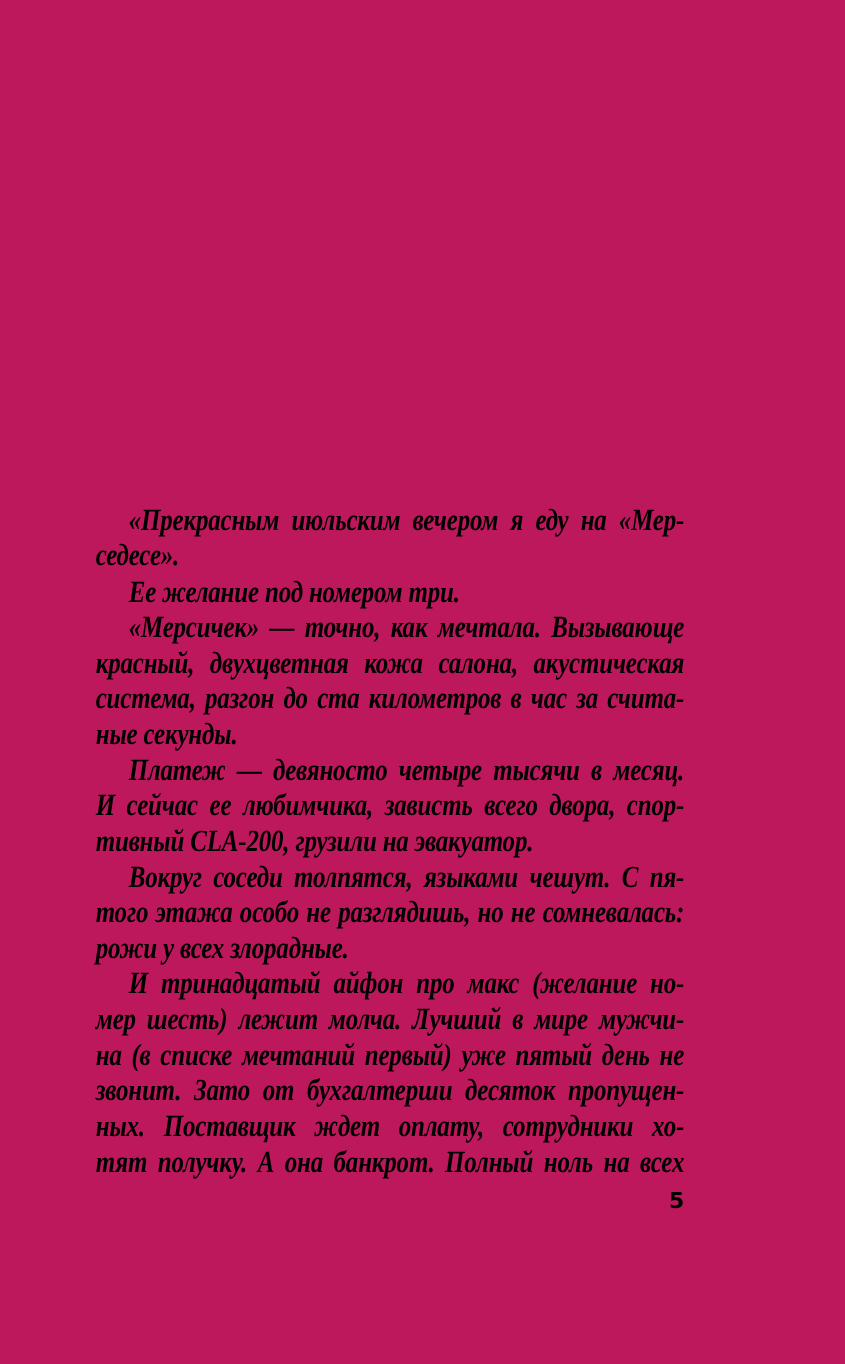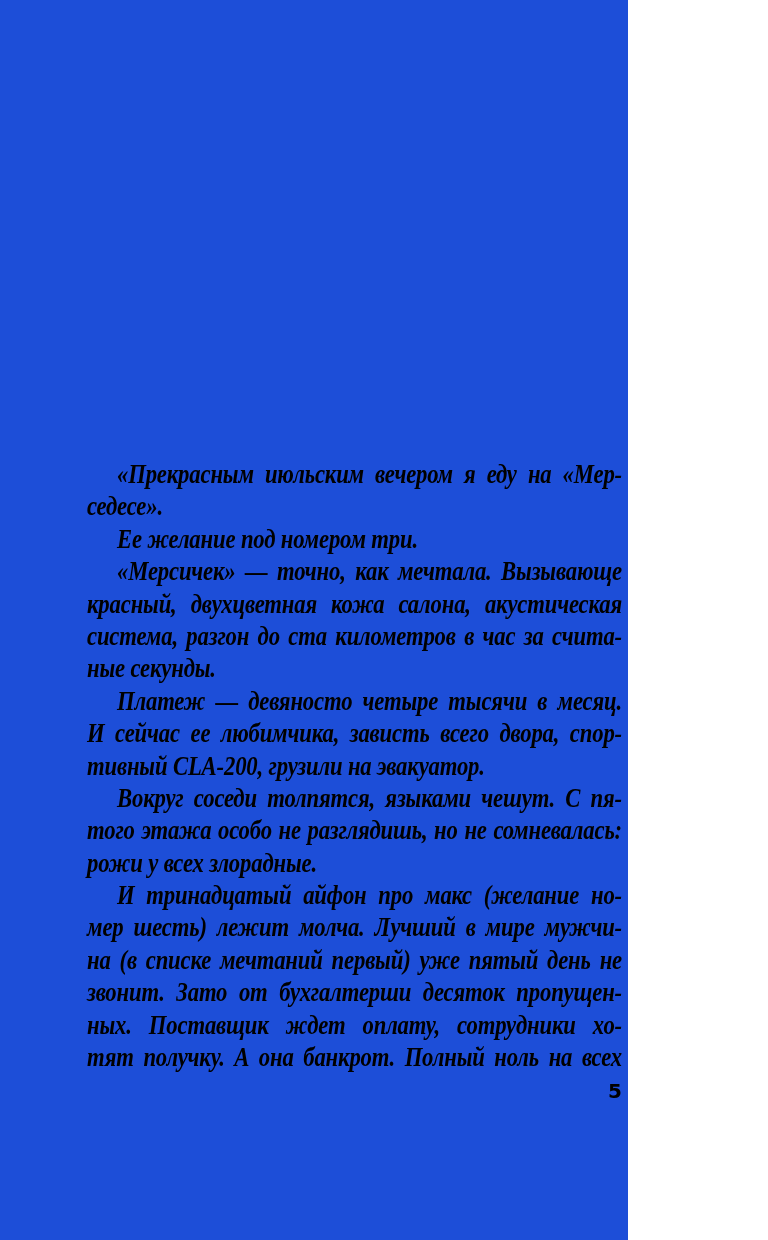--- a/index.html
+++ b/index.html
@@ -2,23 +2,23 @@
 <html><head>
 <meta charset="utf-8">
 <style>
   html, body {
     margin: 0;
     padding: 0;
     background: #ffffff;
   }
   .page {
     position: relative;
-    width: 628px;
+    width: 768px;
     height: 1240px;
-    background: #1d4ed8;
+    background: #be185d;
     overflow: hidden;
     font-family: "Liberation Serif", serif;
   }
   .textblock {
     position: absolute;
     left: 87px;
     top: 458px;
     width: 660px;
     transform: scaleX(0.8106);
     transform-origin: top left;

